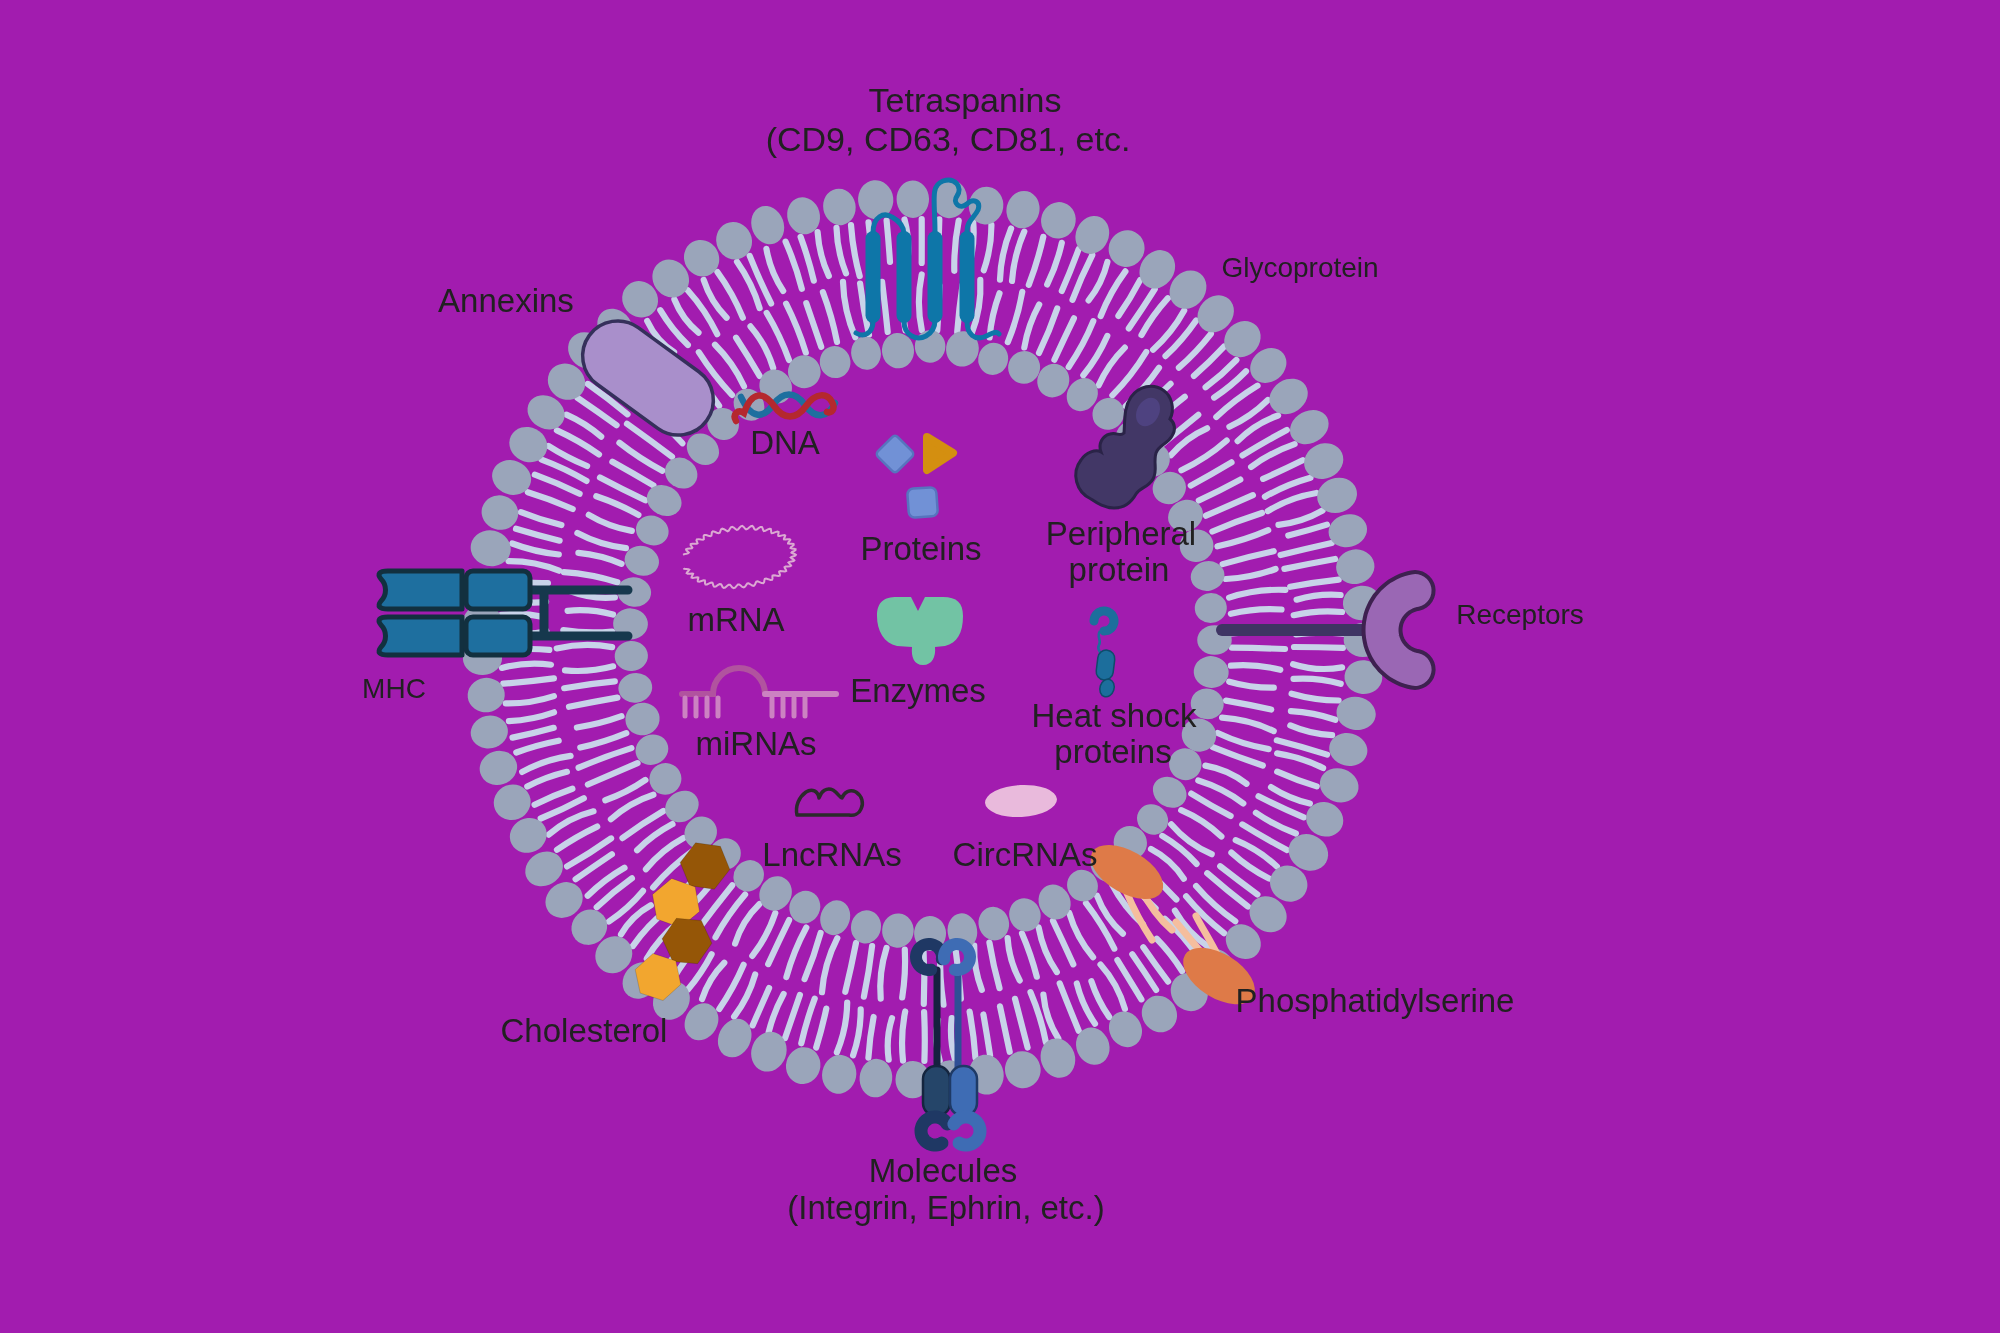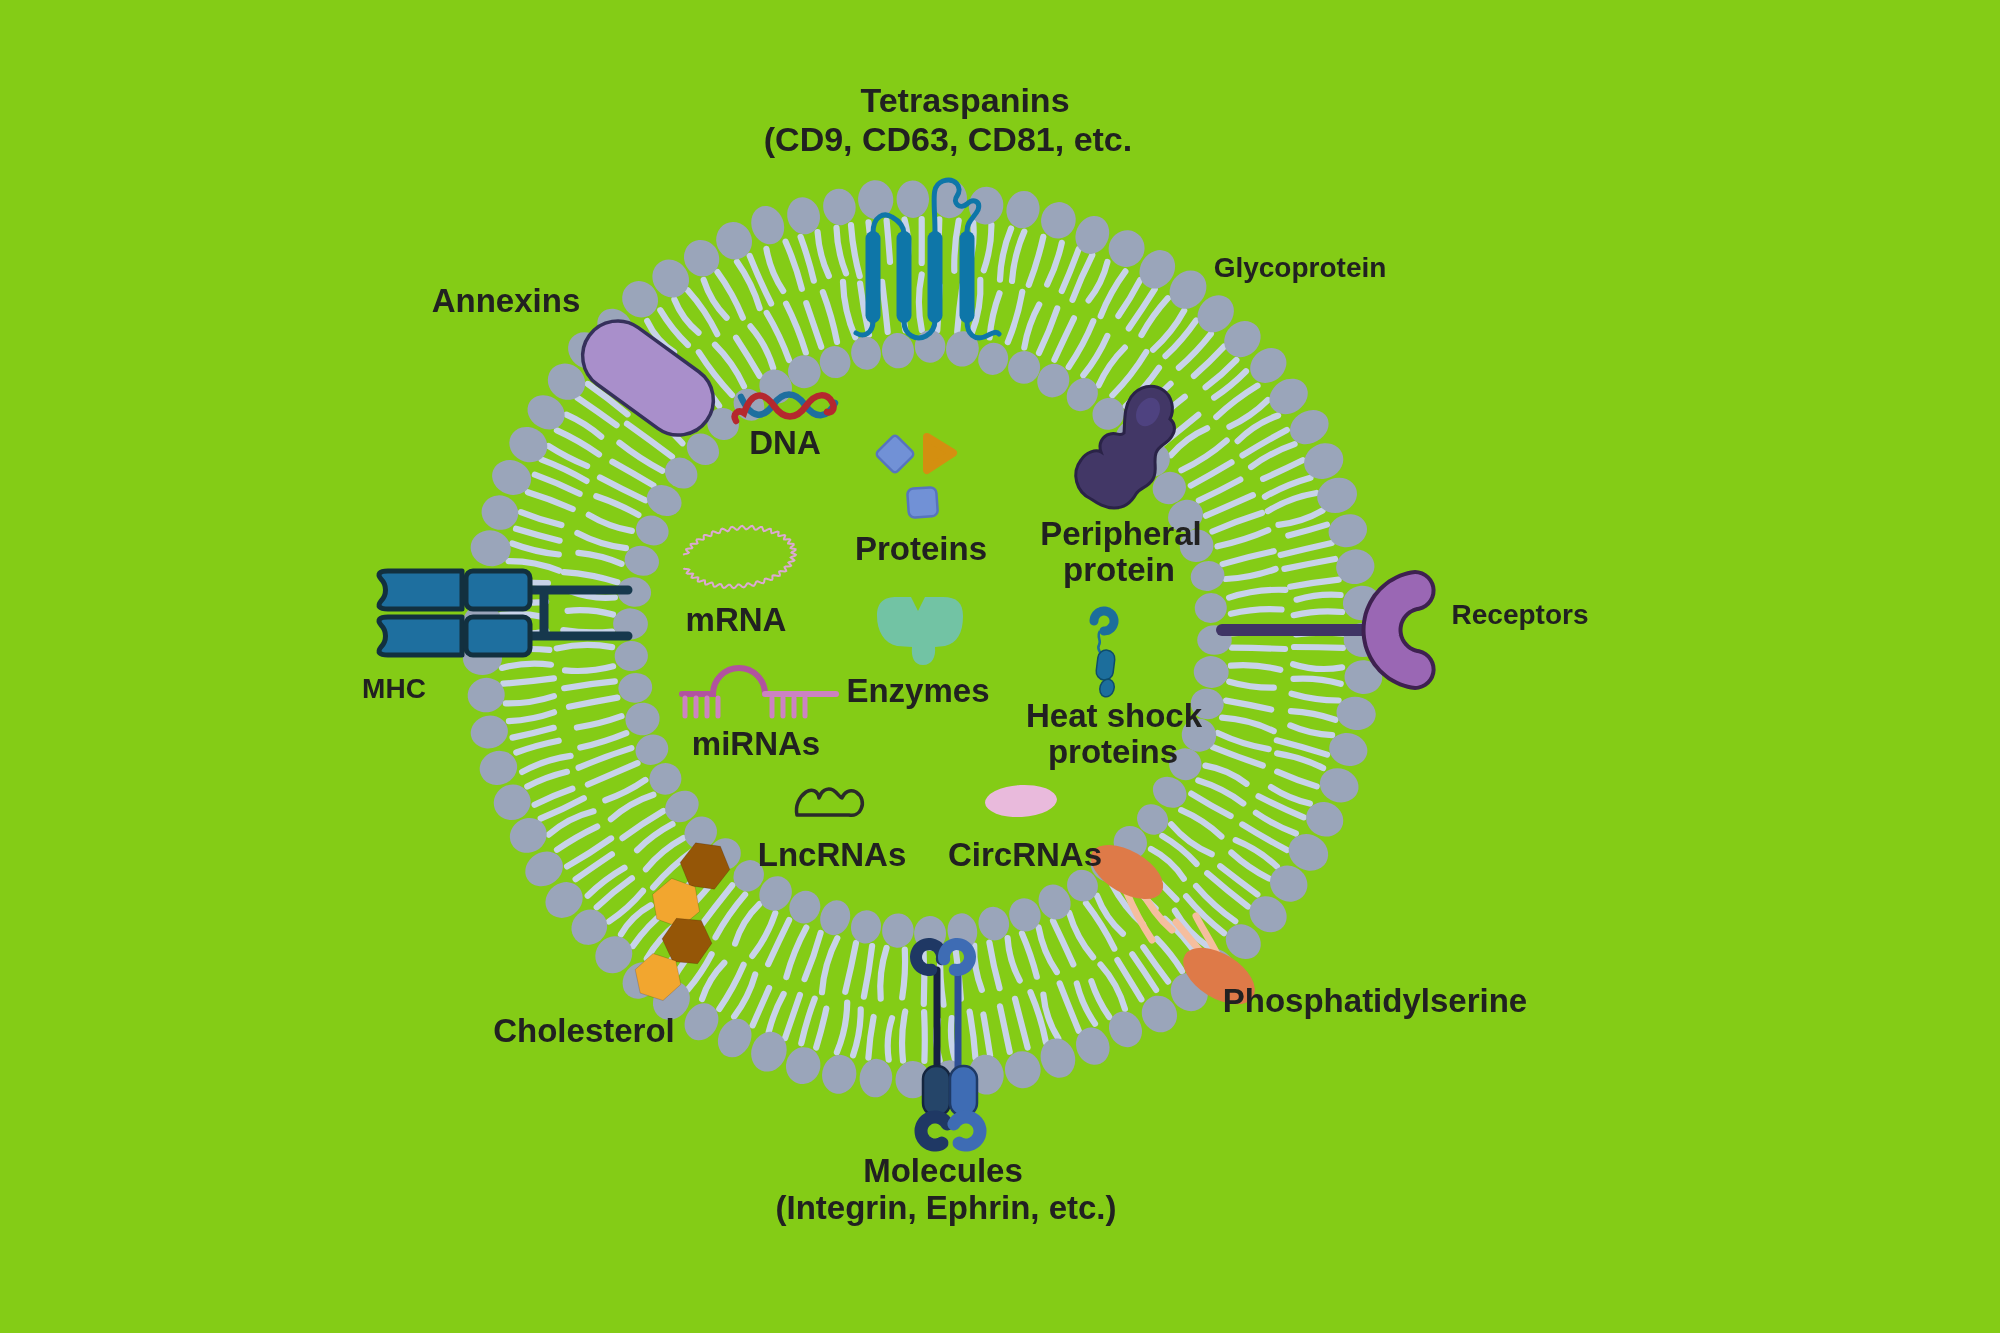--- a/index.html
+++ b/index.html
@@ -1,17 +1,17 @@
 <!DOCTYPE html>
 <html><head>
 <meta charset="utf-8">
 <style>
   html,body{margin:0;padding:0;background:#ffffff;}
-  .stage{position:relative;width:2000px;height:1333px;background:#84cc16;overflow:hidden;
-         font-family:"Liberation Sans",sans-serif;font-weight:bold;}
+  .stage{position:relative;width:2000px;height:1333px;background:#a21caf;overflow:hidden;
+         font-family:"Liberation Sans",sans-serif;}
   svg{display:block;}
   text.lbl{fill:#212121;font-family:"Liberation Sans",sans-serif;}
   .sz-lg{font-size:34px;}
   .sz-md{font-size:33px;}
   .sz-sm{font-size:28px;}
 </style>
 </head>
 <body>
 
 <div class="stage">

